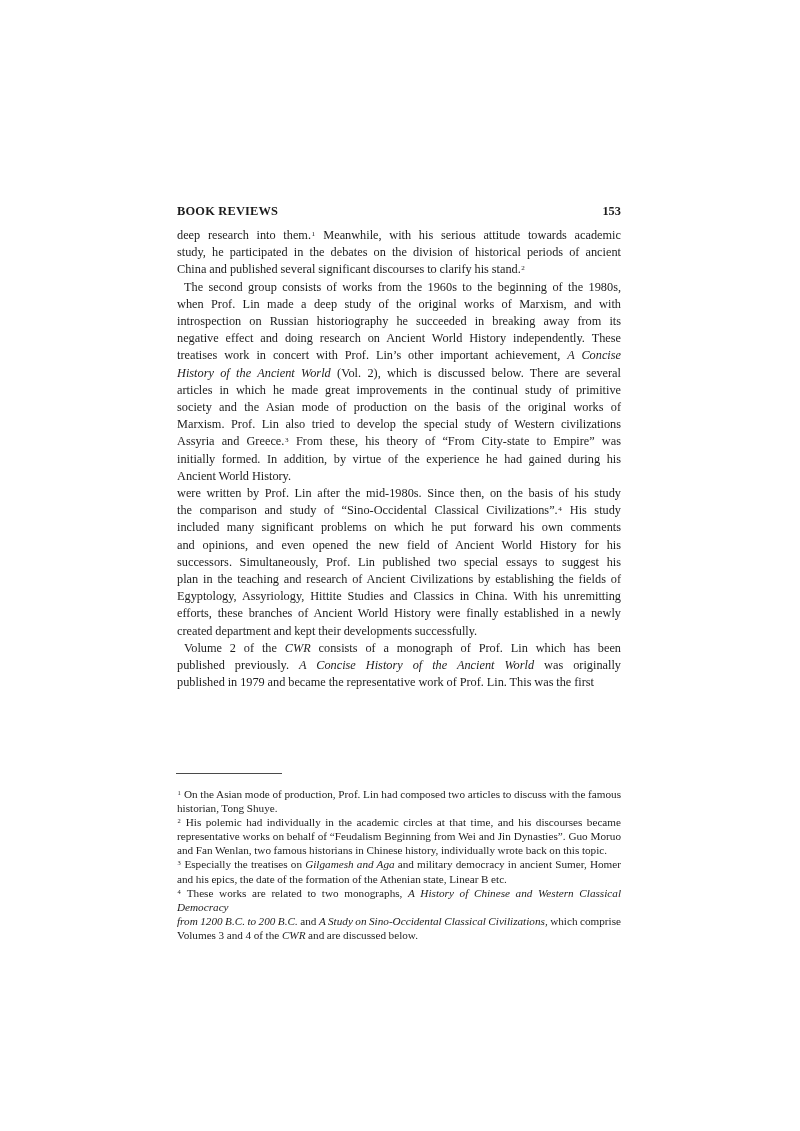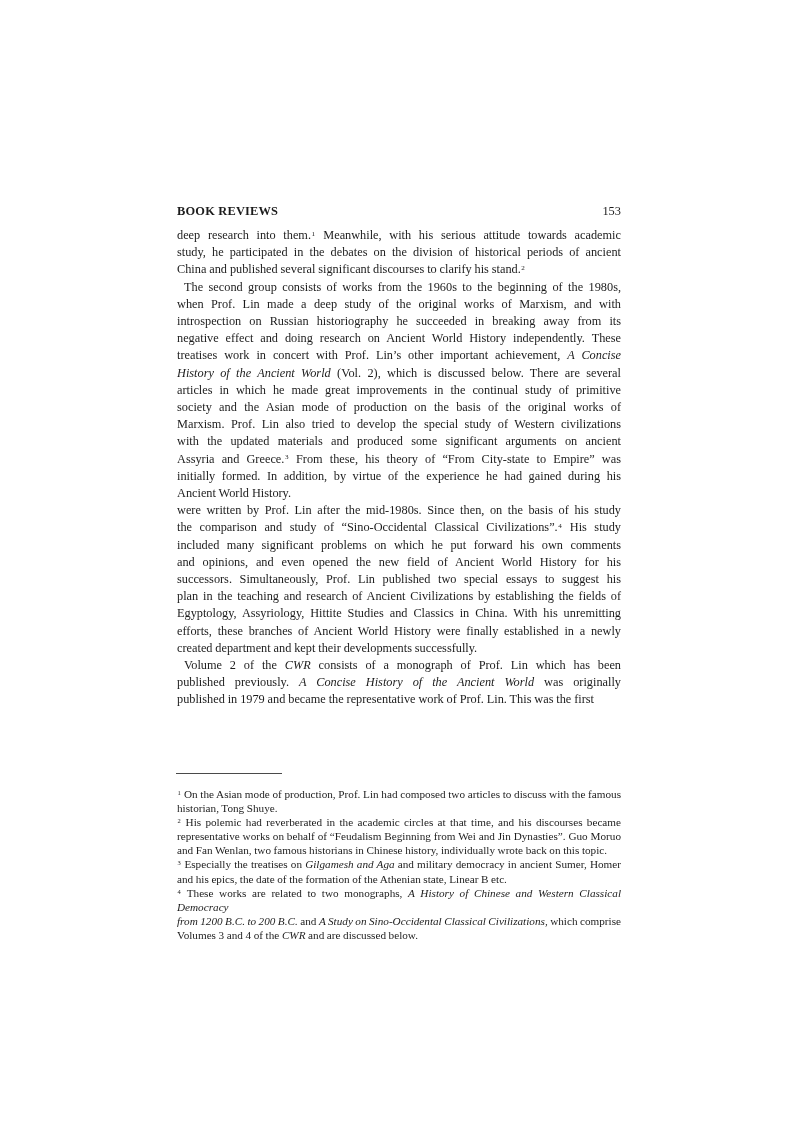--- a/index.html
+++ b/index.html
@@ -24,21 +24,21 @@
   }
   .head-title {
     position: absolute;
     left: 0; right: 0;
     text-align: left;
     letter-spacing: 0.2px;
     font-weight: bold;
   }
   .head-page {
     position: absolute;
-    right: 0; top: 0;
+    right: 0; top: 0; font-weight: bold;
   }
   .body-text {
     position: absolute;
     left: 177px;
     top: 227px;
     width: 444px;
     font-size: 12.3px;
     line-height: 17.2px;
   }
   .footnotes {
@@ -97,21 +97,20 @@
       <div class="para">
         <div class="jl ind"><span>The second group consists of works from the 1960s to the beginning of the 1980s,</span></div>
         <div class="jl"><span>when Prof. Lin made a deep study of the original works of Marxism, and with</span></div>
         <div class="jl"><span>introspection on Russian historiography he succeeded in breaking away from its</span></div>
         <div class="jl"><span>negative effect and doing research on Ancient World History independently. These</span></div>
         <div class="jl"><span>treatises work in concert with Prof. Lin’s other important achievement, </span><span class="it">A Concise</span></div>
         <div class="jl"><span class="it">History of the Ancient World</span><span> (Vol. 2), which is discussed below. There are several</span></div>
         <div class="jl"><span>articles in which he made great improvements in the continual study of primitive</span></div>
         <div class="jl"><span>society and the Asian mode of production on the basis of the original works of</span></div>
         <div class="jl"><span>Marxism. Prof. Lin also tried to develop the special study of Western civilizations</span></div>
-        <div class="jl"><span>with the updated materials and produced some significant arguments on ancient</span></div>
         <div class="jl"><span>Assyria and Greece.</span><span class="sup">3</span><span> From these, his theory of “From City-state to Empire” was</span></div>
         <div class="jl"><span>initially formed. In addition, by virtue of the experience he had gained during his</span></div>
         <div class="jl last"><span>Ancient World History.</span></div>
       </div>
       <div class="para">
         <div class="jl"><span>were written by Prof. Lin after the mid-1980s. Since then, on the basis of his study</span></div>
         <div class="jl"><span>the comparison and study of “Sino-Occidental Classical Civilizations”.</span><span class="sup">4</span><span> His study</span></div>
         <div class="jl"><span>included many significant problems on which he put forward his own comments</span></div>
         <div class="jl"><span>and opinions, and even opened the new field of Ancient World History for his</span></div>
         <div class="jl"><span>successors. Simultaneously, Prof. Lin published two special essays to suggest his</span></div>
@@ -128,21 +127,21 @@
     </div>
 
   <div class="footnote-sep"></div>
 
   <div class="footnotes">
       <div class="footnote">
         <div class="jl"><span class="sup">1</span><span> On the Asian mode of production, Prof. Lin had composed two articles to discuss with the famous</span></div>
         <div class="jl last"><span>historian, Tong Shuye.</span></div>
       </div>
       <div class="footnote">
-        <div class="jl"><span class="sup">2</span><span> His polemic had reverberated in the academic circles at that time, and his discourses became</span></div>
+        <div class="jl"><span class="sup">2</span><span> His polemic had individually in the academic circles at that time, and his discourses became</span></div>
         <div class="jl"><span>representative works on behalf of “Feudalism Beginning from Wei and Jin Dynasties”. Guo Moruo</span></div>
         <div class="jl last"><span>and Fan Wenlan, two famous historians in Chinese history, individually wrote back on this topic.</span></div>
       </div>
       <div class="footnote">
         <div class="jl"><span class="sup">3</span><span> Especially the treatises on </span><span class="it">Gilgamesh and Aga</span><span> and military democracy in ancient Sumer, Homer</span></div>
         <div class="jl last"><span>and his epics, the date of the formation of the Athenian state, Linear B etc.</span></div>
       </div>
       <div class="footnote">
         <div class="jl"><span class="sup">4</span><span> These works are related to two monographs, </span><span class="it">A History of Chinese and Western Classical Democracy</span></div>
         <div class="jl"><span class="it">from 1200 B.C. to 200 B.C.</span><span> and </span><span class="it">A Study on Sino-Occidental Classical Civilizations</span><span>, which comprise</span></div>

